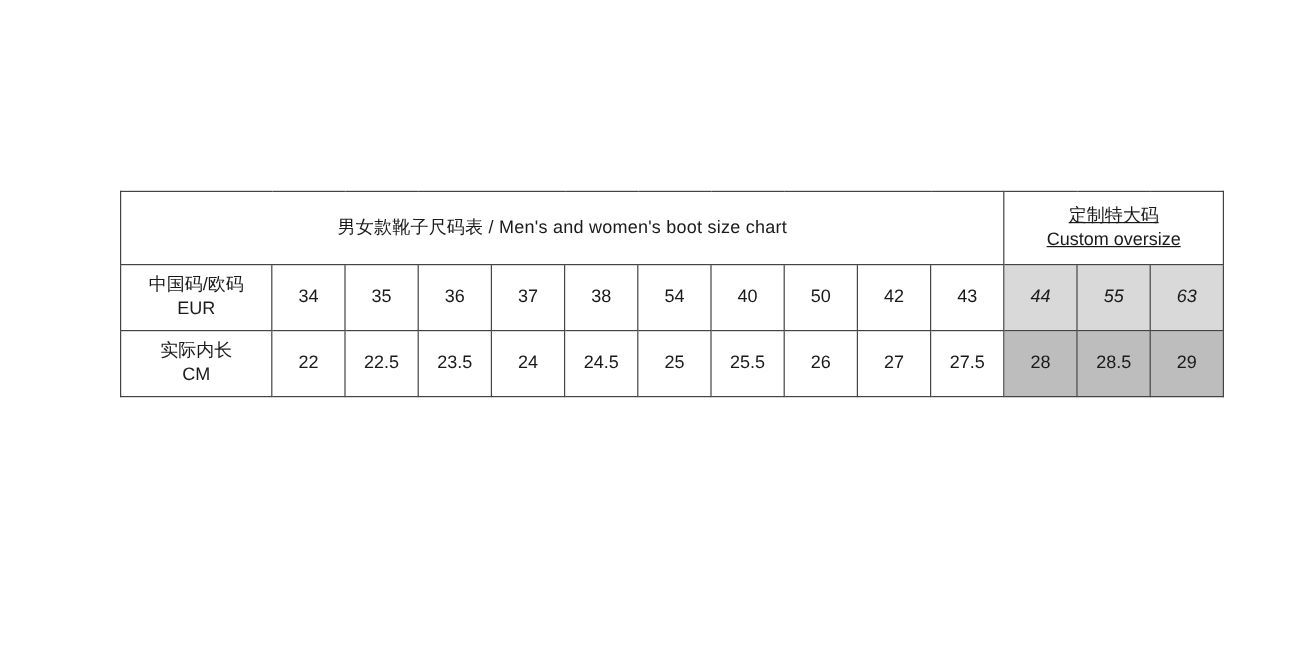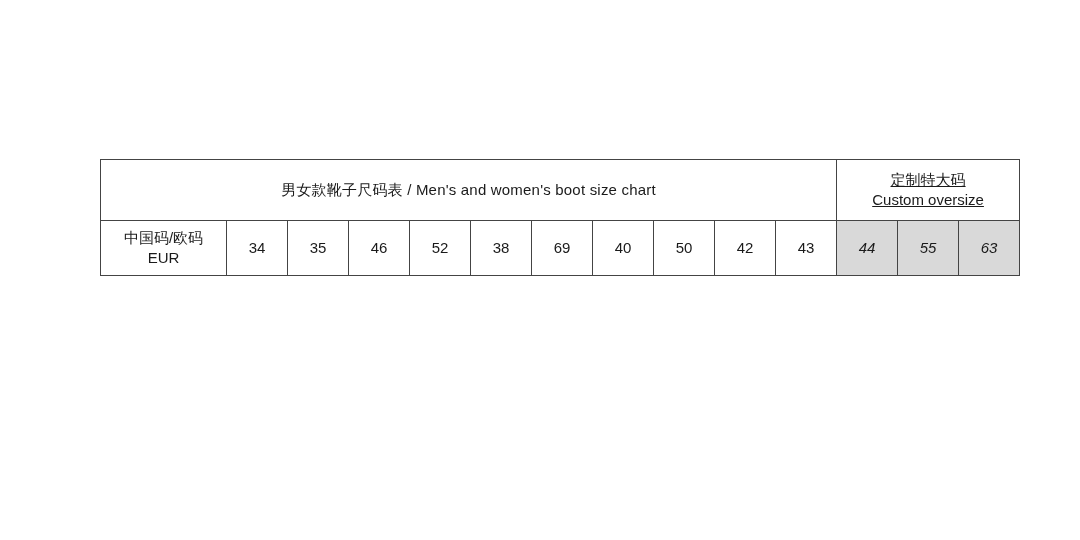--- a/index.html
+++ b/index.html
@@ -104,30 +104,49 @@
           </td>
         </tr>
 
         <tr>
           <td class="row-label two-line">
             <span>中国码/欧码</span>
             <span>EUR</span>
           </td>
           <td class="data-cell">34</td>
           <td class="data-cell">35</td>
-          <td class="data-cell">46</td>
-          <td class="data-cell">52</td>
+          <td class="data-cell">36</td>
+          <td class="data-cell">37</td>
           <td class="data-cell">38</td>
-          <td class="data-cell">69</td>
+          <td class="data-cell">54</td>
           <td class="data-cell">40</td>
           <td class="data-cell">50</td>
           <td class="data-cell">42</td>
           <td class="data-cell">43</td>
           <td class="data-cell sh-light">44</td>
           <td class="data-cell sh-light">55</td>
           <td class="data-cell sh-light">63</td>
         </tr>
 
 
+        <tr>
+          <td class="row-label two-line">
+            <span>实际内长</span>
+            <span>CM</span>
+          </td>
+          <td class="data-cell">22</td>
+          <td class="data-cell">22.5</td>
+          <td class="data-cell">23.5</td>
+          <td class="data-cell">24</td>
+          <td class="data-cell">24.5</td>
+          <td class="data-cell">25</td>
+          <td class="data-cell">25.5</td>
+          <td class="data-cell">26</td>
+          <td class="data-cell">27</td>
+          <td class="data-cell">27.5</td>
+          <td class="data-cell sh-dark">28</td>
+          <td class="data-cell sh-dark">28.5</td>
+          <td class="data-cell sh-dark">29</td>
+        </tr>
       </tbody>
     </table>
   </div>
 </div>
 
 </body></html>

